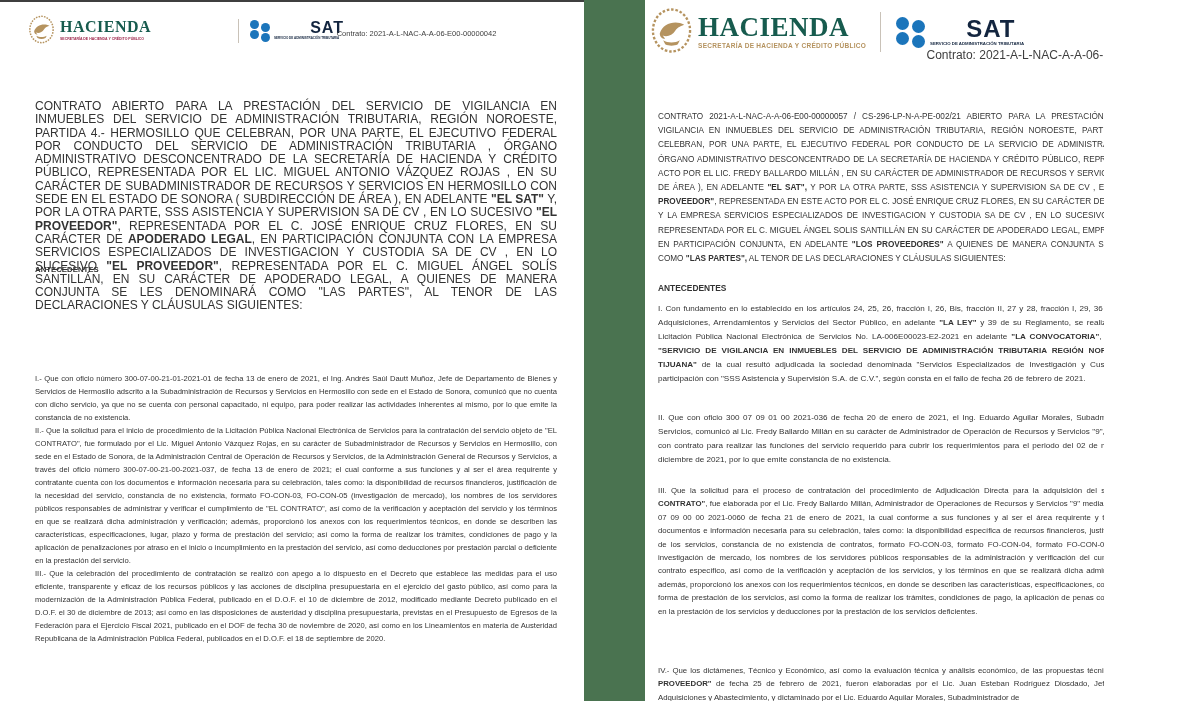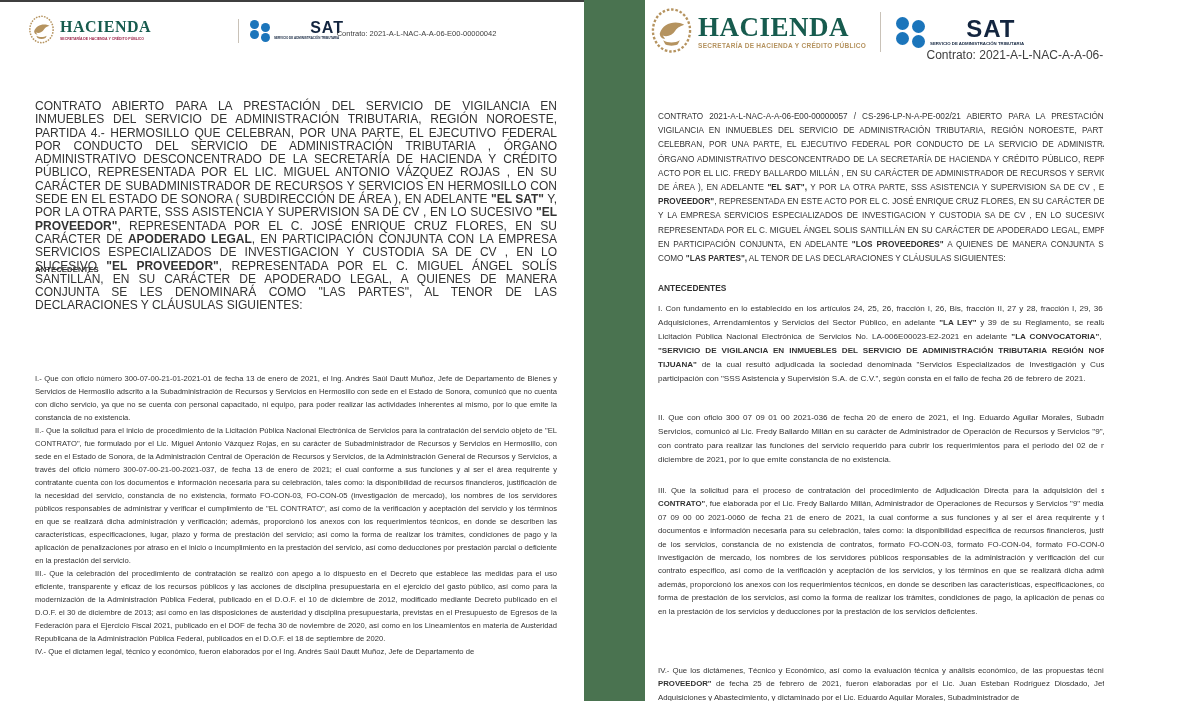--- a/index.html
+++ b/index.html
@@ -136,21 +136,20 @@
       </span>
     </header>
     <div class="contract-no">Contrato: 2021-A-L-NAC-A-A-06-E00-00000042</div>
 
     <p class="doc intro">CONTRATO ABIERTO PARA LA PRESTACIÓN DEL SERVICIO DE VIGILANCIA EN INMUEBLES DEL SERVICIO DE ADMINISTRACIÓN TRIBUTARIA, REGIÓN NOROESTE, PARTIDA 4.- HERMOSILLO QUE CELEBRAN, POR UNA PARTE, EL EJECUTIVO FEDERAL POR CONDUCTO DEL SERVICIO DE ADMINISTRACIÓN TRIBUTARIA , ÓRGANO ADMINISTRATIVO DESCONCENTRADO DE LA SECRETARÍA DE HACIENDA Y CRÉDITO PÚBLICO, REPRESENTADA POR EL LIC. MIGUEL ANTONIO VÁZQUEZ ROJAS , EN SU CARÁCTER DE SUBADMINISTRADOR DE RECURSOS Y SERVICIOS EN HERMOSILLO CON SEDE EN EL ESTADO DE SONORA ( SUBDIRECCIÓN DE ÁREA ), EN ADELANTE <b>"EL SAT"</b> Y, POR LA OTRA PARTE, SSS ASISTENCIA Y SUPERVISION SA DE CV , EN LO SUCESIVO <b>"EL PROVEEDOR"</b>, REPRESENTADA POR EL C. JOSÉ ENRIQUE CRUZ FLORES, EN SU CARÁCTER DE <b>APODERADO LEGAL</b>, EN PARTICIPACIÓN CONJUNTA CON LA EMPRESA SERVICIOS ESPECIALIZADOS DE INVESTIGACION Y CUSTODIA SA DE CV , EN LO SUCESIVO <b>"EL PROVEEDOR"</b>, REPRESENTADA POR EL C. MIGUEL ÁNGEL SOLÍS SANTILLÁN, EN SU CARÁCTER DE APODERADO LEGAL, A QUIENES DE MANERA CONJUNTA SE LES DENOMINARÁ COMO "LAS PARTES", AL TENOR DE LAS DECLARACIONES Y CLÁUSULAS SIGUIENTES:</p>
     <h2 class="antecedentes">ANTECEDENTES</h2>
     <div class="sections">
       <p>I.- Que con oficio número 300-07-00-21-01-2021-01 de fecha 13 de enero de 2021, el Ing. Andrés Saúl Dautt Muñoz, Jefe de Departamento de Bienes y Servicios de Hermosillo adscrito a la Subadministración de Recursos y Servicios en Hermosillo con sede en el Estado de Sonora, comunicó que no cuenta con dicho servicio, ya que no se cuenta con personal capacitado, ni equipo, para poder realizar las actividades inherentes al mismo, por lo que emite la constancia de no existencia.</p>
       <p>II.- Que la solicitud para el inicio de procedimiento de la Licitación Pública Nacional Electrónica de Servicios para la contratación del servicio objeto de "EL CONTRATO", fue formulado por el Lic. Miguel Antonio Vázquez Rojas, en su carácter de Subadministrador de Recursos y Servicios en Hermosillo, con sede en el Estado de Sonora, de la Administración Central de Operación de Recursos y Servicios, de la Administración General de Recursos y Servicios, a través del oficio número 300-07-00-21-00-2021-037, de fecha 13 de enero de 2021; el cual conforme a sus funciones y al ser el área requirente y contratante cuenta con los documentos e información necesaria para su celebración, tales como: la disponibilidad de recursos financieros, justificación de la necesidad del servicio, constancia de no existencia, formato FO-CON-03, FO-CON-05 (investigación de mercado), los nombres de los servidores públicos responsables de administrar y verificar el cumplimiento de "EL CONTRATO", así como de la verificación y aceptación del servicio y los términos en que se realizará dicha administración y verificación; además, proporcionó los anexos con los requerimientos técnicos, en donde se describen las características, especificaciones, lugar, plazo y forma de prestación del servicio; así como la forma de realizar los trámites, condiciones de pago y la aplicación de penalizaciones por atraso en el inicio o incumplimiento en la prestación del servicio, así como deducciones por prestación parcial o deficiente en la prestación del servicio.</p>
       <p>III.- Que la celebración del procedimiento de contratación se realizó con apego a lo dispuesto en el Decreto que establece las medidas para el uso eficiente, transparente y eficaz de los recursos públicos y las acciones de disciplina presupuestaria en el ejercicio del gasto público, así como para la modernización de la Administración Pública Federal, publicado en el D.O.F. el 10 de diciembre de 2012, modificado mediante Decreto publicado en el D.O.F. el 30 de diciembre de 2013; así como en las disposiciones de austeridad y disciplina presupuestaria, previstas en el Presupuesto de Egresos de la Federación para el Ejercicio Fiscal 2021, publicado en el DOF de fecha 30 de noviembre de 2020, así como en los Lineamientos en materia de Austeridad Republicana de la Administración Pública Federal, publicados en el D.O.F. el 18 de septiembre de 2020.</p>
-      <p>IV.- Que el dictamen legal, técnico y económico, fueron elaborados por el Ing. Andrés Saúl Dautt Muñoz, Jefe de Departamento de</p>
     </div>
   </section>
 
   <div class="gutter"></div>
 
   <section class="page page-right">
     <header class="hdr">
       <span class="eagle">
         <svg viewBox="0 0 44 48" aria-hidden="true">
           <ellipse cx="22" cy="24" rx="19" ry="21.5" fill="none" stroke="#B5935F" stroke-width="2.4" stroke-dasharray="2.6 1.9"></ellipse>

